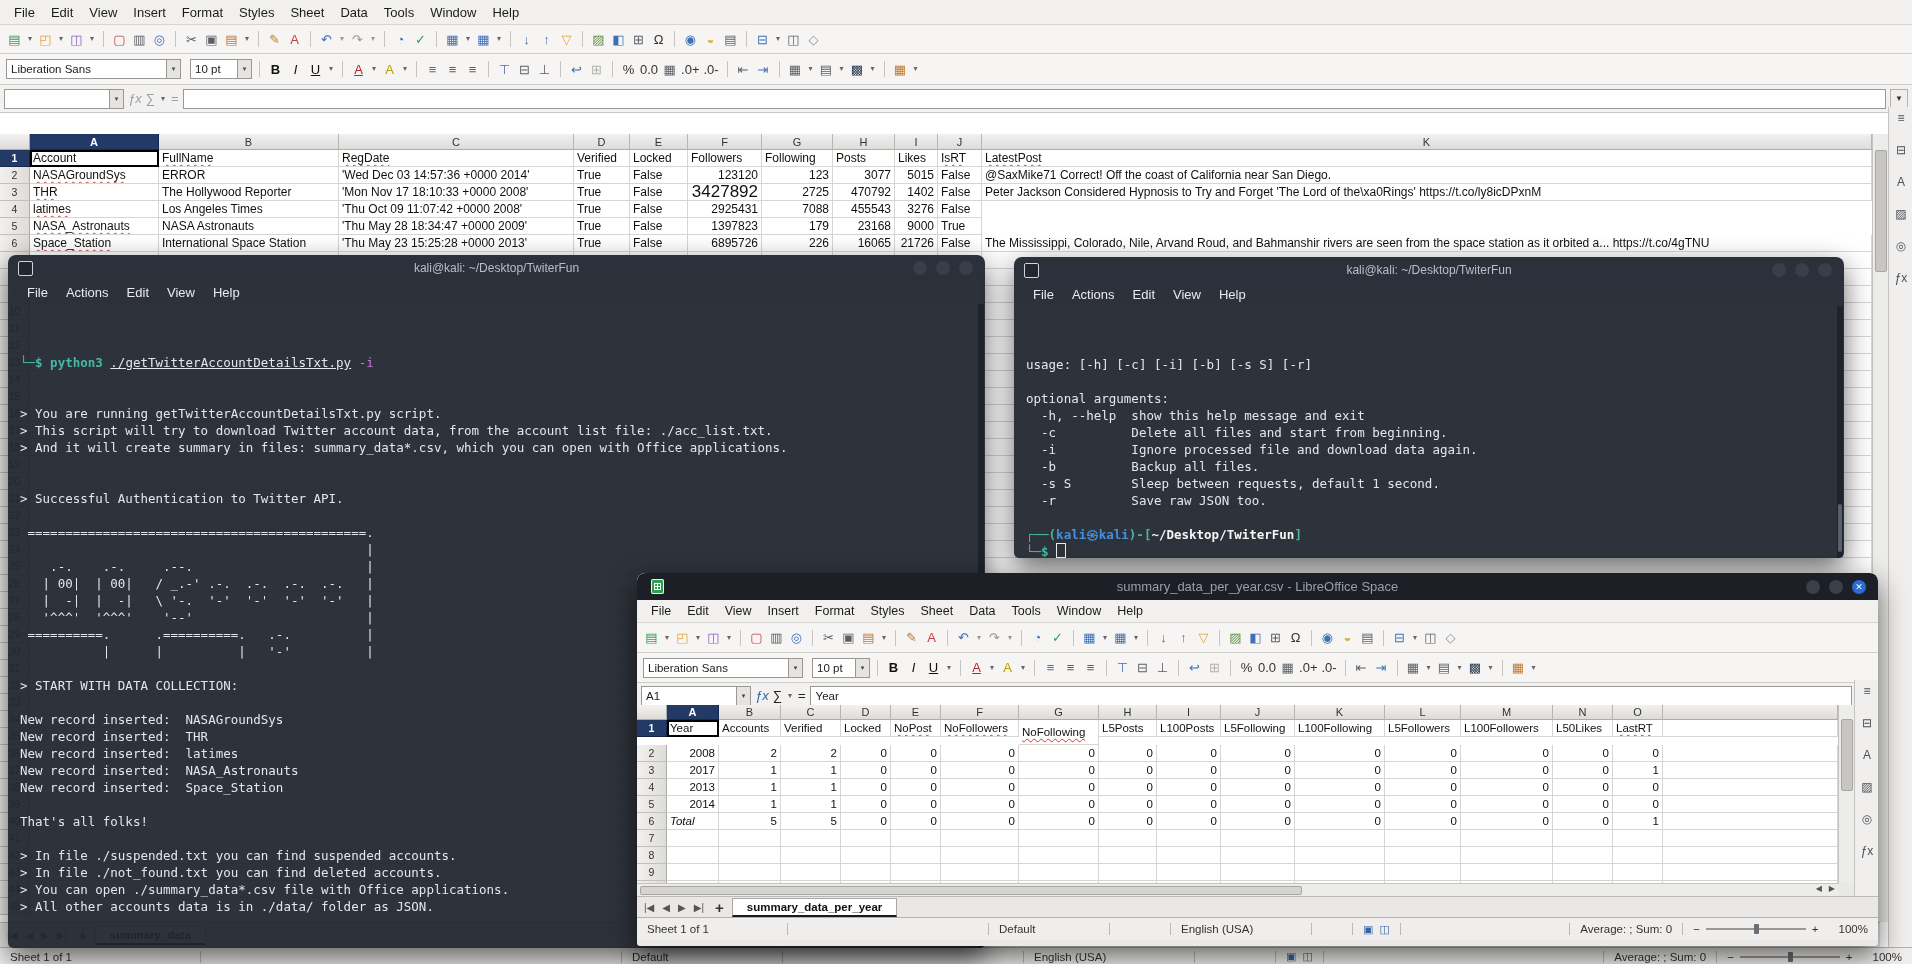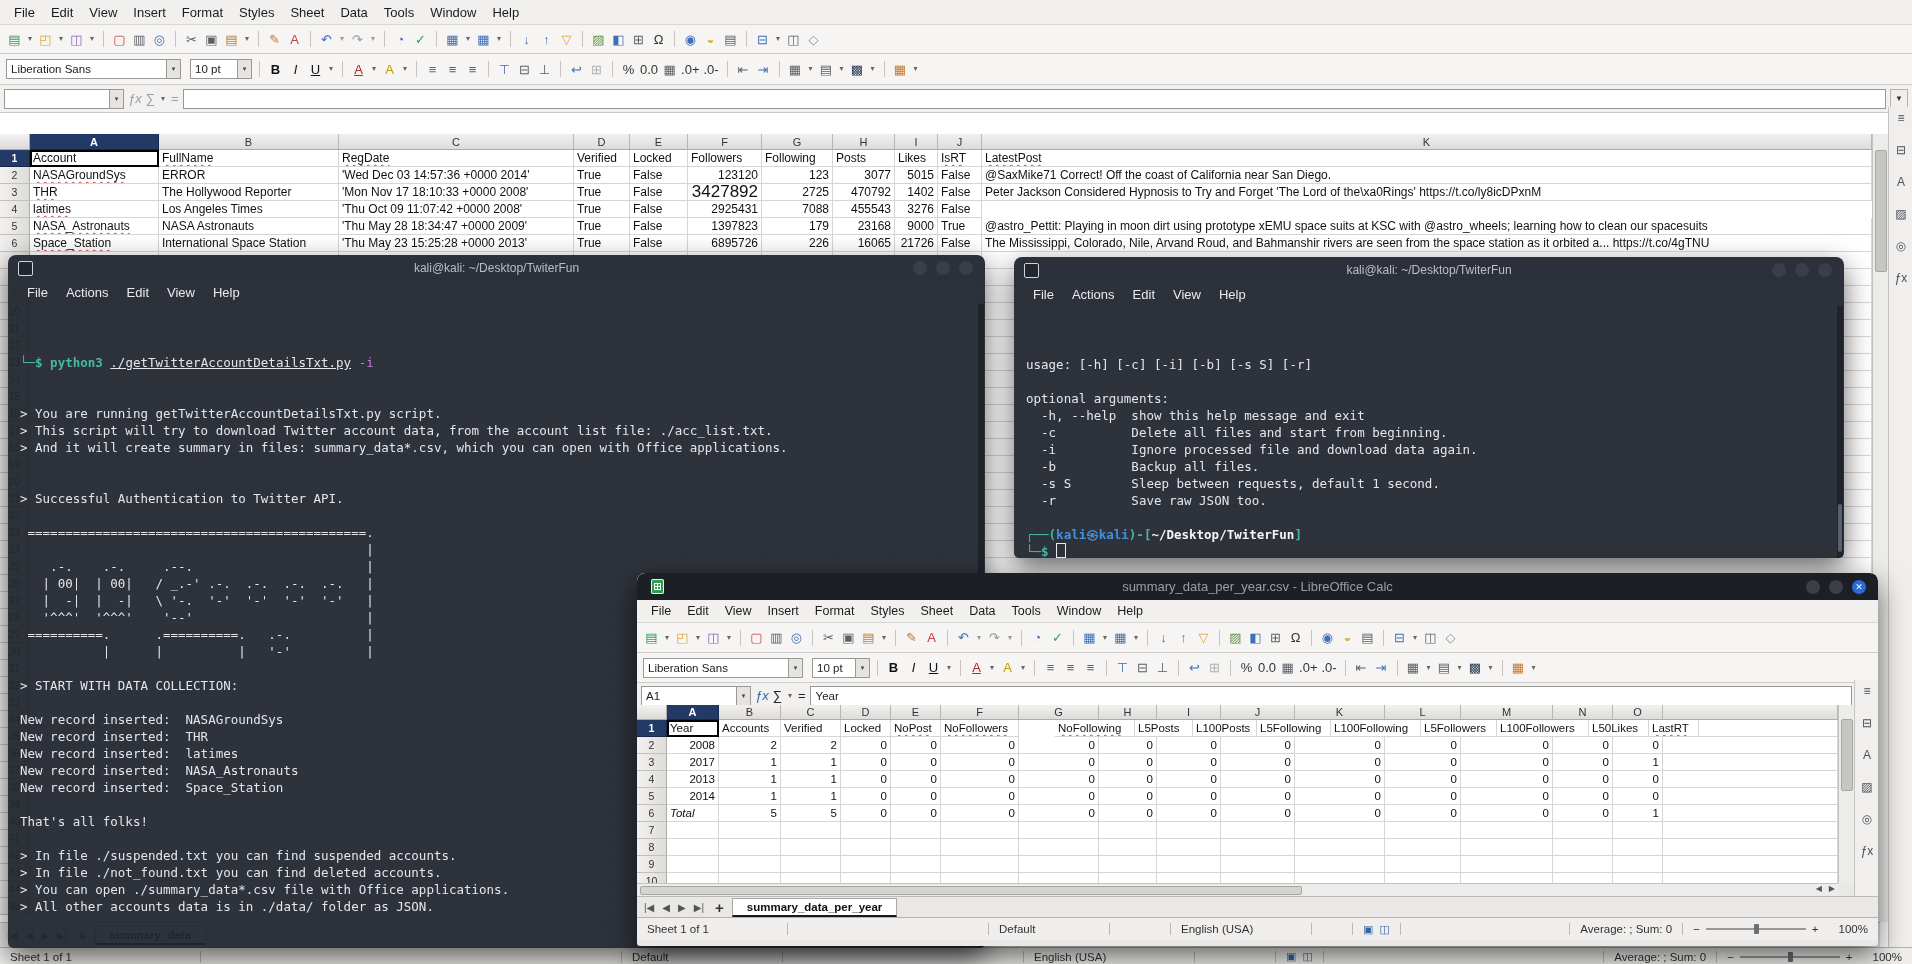--- a/index.html
+++ b/index.html
@@ -309,21 +309,20 @@
           <div class="cell sq" style="width: 129px; height: 17px; font-size: 12px;">NASA_Astronauts</div>
           <div class="cell" style="width: 180px; height: 17px; font-size: 12px;">NASA Astronauts</div>
           <div class="cell" style="width: 235px; height: 17px; font-size: 12px;">'Thu May 28 18:34:47 +0000 2009'</div>
           <div class="cell" style="width: 56px; height: 17px; font-size: 12px;">True</div>
           <div class="cell" style="width: 58px; height: 17px; font-size: 12px;">False</div>
           <div class="cell num" style="width: 74px; height: 17px; font-size: 12px;">1397823</div>
           <div class="cell num" style="width: 71px; height: 17px; font-size: 12px;">179</div>
           <div class="cell num" style="width: 62px; height: 17px; font-size: 12px;">23168</div>
           <div class="cell num" style="width: 43px; height: 17px; font-size: 12px;">9000</div>
           <div class="cell" style="width: 44px; height: 17px; font-size: 12px;">True</div>
-          <div class="cell" style="width: 890px; height: 17px; font-size: 12px;">@astro_Pettit: Playing in moon dirt using prototype xEMU space suits at KSC with @astro_wheels; learning how to clean our spacesuits</div>
         </div>
         <div class="grow">
           <div class="rnum" style="width: 30px; height: 17px;">6</div>
           <div class="cell sq" style="width: 129px; height: 17px; font-size: 12px;">Space_Station</div>
           <div class="cell" style="width: 180px; height: 17px; font-size: 12px;">International Space Station</div>
           <div class="cell" style="width: 235px; height: 17px; font-size: 12px;">'Thu May 23 15:25:28 +0000 2013'</div>
           <div class="cell" style="width: 56px; height: 17px; font-size: 12px;">True</div>
           <div class="cell" style="width: 58px; height: 17px; font-size: 12px;">False</div>
           <div class="cell num" style="width: 74px; height: 17px; font-size: 12px;">6895726</div>
           <div class="cell num" style="width: 71px; height: 17px; font-size: 12px;">226</div>
@@ -977,21 +976,21 @@
         <div class="term-sthumb" style="bottom:6px;height:48px;"></div>
       </div>
     <div class="tline"><span>usage: [-h] [-c] [-i] [-b] [-s S] [-r]</span></div><div class="tline"><span></span></div><div class="tline"><span>optional arguments:</span></div><div class="tline"><span>  -h, --help  show this help message and exit</span></div><div class="tline"><span>  -c          Delete all files and start from beginning.</span></div><div class="tline"><span>  -i          Ignore processed file and download data again.</span></div><div class="tline"><span>  -b          Backup all files.</span></div><div class="tline"><span>  -s S        Sleep between requests, default 1 second.</span></div><div class="tline"><span>  -r          Save raw JSON too.</span></div><div class="tline"><span></span></div><div class="tline"><span class="tg">┌──(</span><span class="tb">kali㉿kali</span><span class="tg">)-[</span><span class="tw">~/Desktop/TwiterFun</span><span class="tg">]</span></div><div class="tline"><span class="tg">└─$</span><span> </span><span class="tcur"></span></div></div>
   </section>
 
   <section id="front-calc" class="win" style="left:637px;top:573px;width:1241px;height:373px;z-index:10;background:#e9e8e6;border-radius:8px 8px 3px 3px;overflow:hidden;">
     <div class="cal-title" style="height:27px;border-radius:8px 8px 0 0;">
       <span class="tl-icon">
           <i></i>
         </span>
-      <span>summary_data_per_year.csv - LibreOffice Calc</span>
+      <span>summary_data_per_year.csv - LibreOffice Space</span>
       <span class="winbtns">
         <span class="wbtn"></span>
         <span class="wbtn"></span>
         <span class="wbtn close-blue">✕</span>
       </span>
     </div>
     <nav class="cal-menubar" id="fcMenu" style="height:22px;font-size:12.5px;">
         <span class="mi">File</span>
         <span class="mi">Edit</span>
         <span class="mi">View</span>
@@ -1140,21 +1139,21 @@
           <div class="clet" style="flex: 1 1 0%; height: 15px;"></div>
         </div>
         <div class="grow">
           <div class="rnum selh" style="width: 30px; height: 17px;">1</div>
           <div class="cell sel" style="width: 52px; height: 17px; font-size: 11.5px;">Year</div>
           <div class="cell" style="width: 62px; height: 17px; font-size: 11.5px;">Accounts</div>
           <div class="cell" style="width: 60px; height: 17px; font-size: 11.5px;">Verified</div>
           <div class="cell" style="width: 50px; height: 17px; font-size: 11.5px;">Locked</div>
           <div class="cell sq" style="width: 50px; height: 17px; font-size: 11.5px;">NoPost</div>
           <div class="cell sq" style="width: 78px; height: 17px; font-size: 11.5px;">NoFollowers</div>
-          <div class="cell sq" style="width: 80px; height: 17px; font-size: 11.5px; margin-left: 36px;">NoFollowing</div>
+          <div class="cell sq" style="width: 80px; height: 25px; font-size: 11.5px;">NoFollowing</div>
           <div class="cell" style="width: 58px; height: 17px; font-size: 11.5px;">L5Posts</div>
           <div class="cell" style="width: 64px; height: 17px; font-size: 11.5px;">L100Posts</div>
           <div class="cell" style="width: 74px; height: 17px; font-size: 11.5px;">L5Following</div>
           <div class="cell" style="width: 90px; height: 17px; font-size: 11.5px;">L100Following</div>
           <div class="cell" style="width: 76px; height: 17px; font-size: 11.5px;">L5Followers</div>
           <div class="cell" style="width: 92px; height: 17px; font-size: 11.5px;">L100Followers</div>
           <div class="cell" style="width: 60px; height: 17px; font-size: 11.5px;">L50Likes</div>
           <div class="cell sq" style="width: 50px; height: 17px; font-size: 11.5px;">LastRT</div>
           <div class="cell" style="flex: 1 1 0%; height: 17px;"></div>
         </div>

